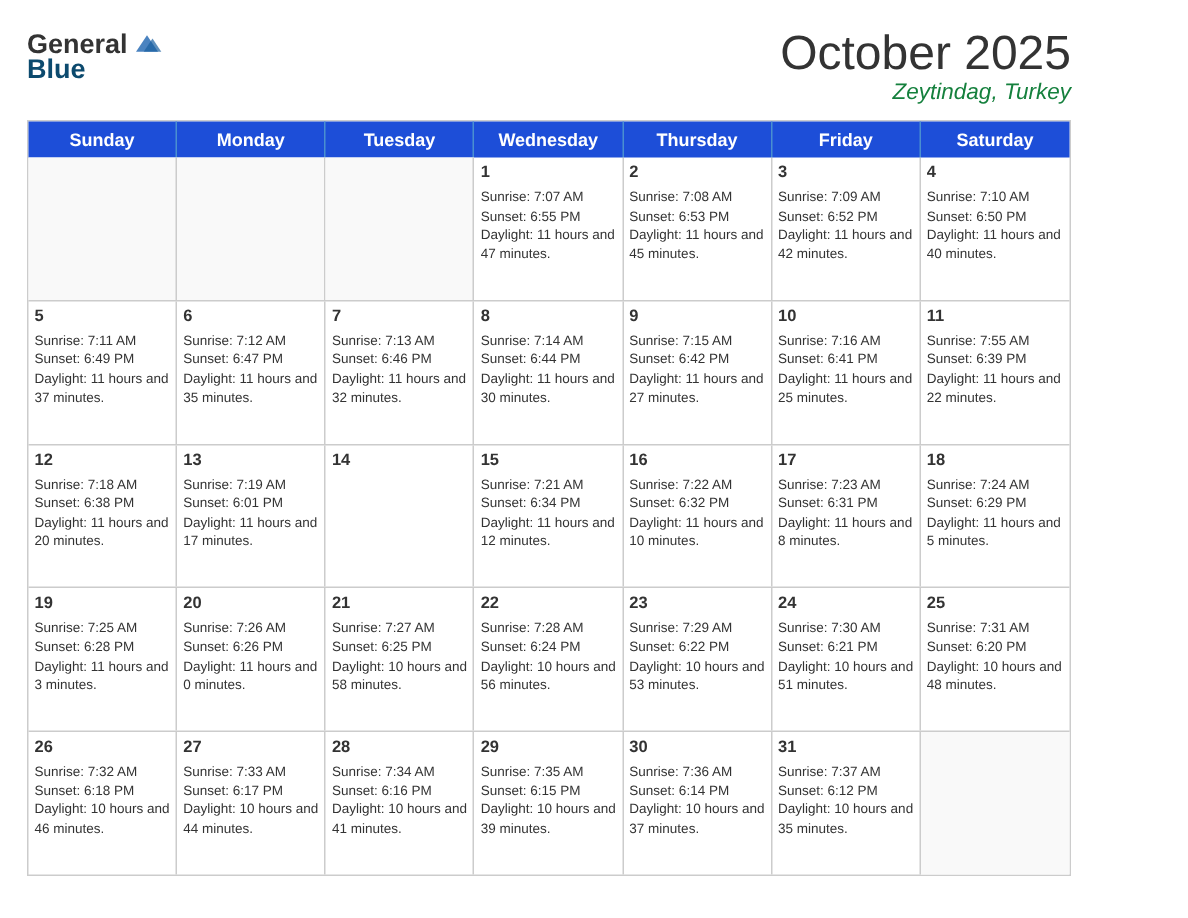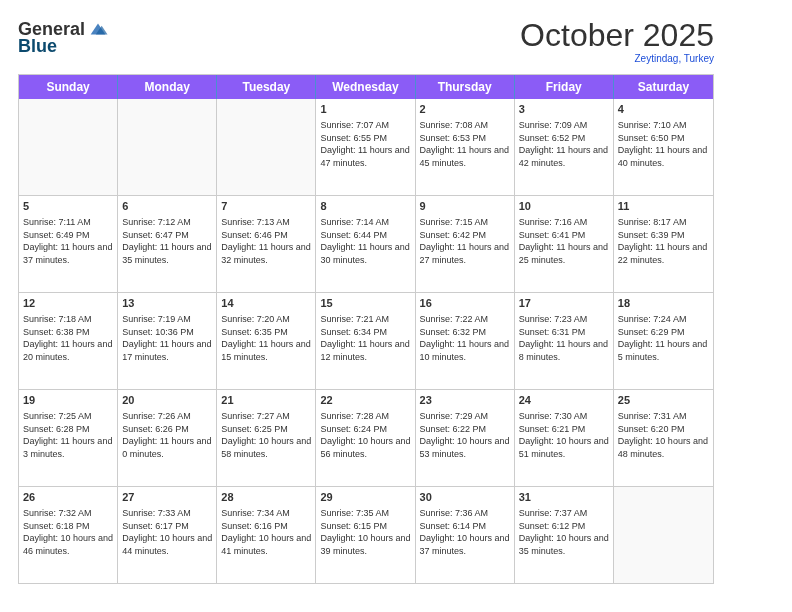--- a/index.html
+++ b/index.html
@@ -47,33 +47,34 @@
       text-align: right;
       margin-left: 10px;
     }
     .month-title {
       font-size: 32px;
       font-weight: 300;
       color: #333;
       line-height: 1.1;
     }
     .location-title {
-      font-size: 10px;
-      color: #1d4ed8;
+      font-size: 15px;
+      color: #15803d;
+      font-style: italic;
     }
     .calendar {
       flex: 1;
       display: flex;
       flex-direction: column;
       border: 1px solid #ccc;
     }
     .cal-header-row {
       display: grid;
       grid-template-columns: repeat(7, 1fr);
-      background: #8b5cf6;
+      background: #1d4ed8;
     }
     .cal-header-cell {
       color: #fff;
       font-size: 12px;
       font-weight: bold;
       text-align: center;
       padding: 5px 2px;
       border-right: 1px solid #4a8fd0;
     }
     .cal-header-cell:last-child {
@@ -225,47 +226,43 @@
           </div>
           <div class="cal-cell">
             <div class="day-num">10</div>
             <div class="cell-info">Sunrise: 7:16 AM
 Sunset: 6:41 PM
 Daylight: 11 hours
 and 25 minutes.</div>
           </div>
           <div class="cal-cell">
             <div class="day-num">11</div>
-            <div class="cell-info">Sunrise: 8:17 AM
+            <div class="cell-info">Sunrise: 7:55 AM
 Sunset: 6:39 PM
 Daylight: 11 hours
 and 22 minutes.</div>
           </div>
         </div>
         <div class="cal-row">
           <div class="cal-cell">
             <div class="day-num">12</div>
             <div class="cell-info">Sunrise: 7:18 AM
 Sunset: 6:38 PM
 Daylight: 11 hours
 and 20 minutes.</div>
           </div>
           <div class="cal-cell">
             <div class="day-num">13</div>
             <div class="cell-info">Sunrise: 7:19 AM
-Sunset: 10:36 PM
+Sunset: 6:01 PM
 Daylight: 11 hours
 and 17 minutes.</div>
           </div>
           <div class="cal-cell">
             <div class="day-num">14</div>
-            <div class="cell-info">Sunrise: 7:20 AM
-Sunset: 6:35 PM
-Daylight: 11 hours
-and 15 minutes.</div>
           </div>
           <div class="cal-cell">
             <div class="day-num">15</div>
             <div class="cell-info">Sunrise: 7:21 AM
 Sunset: 6:34 PM
 Daylight: 11 hours
 and 12 minutes.</div>
           </div>
           <div class="cal-cell">
             <div class="day-num">16</div>

